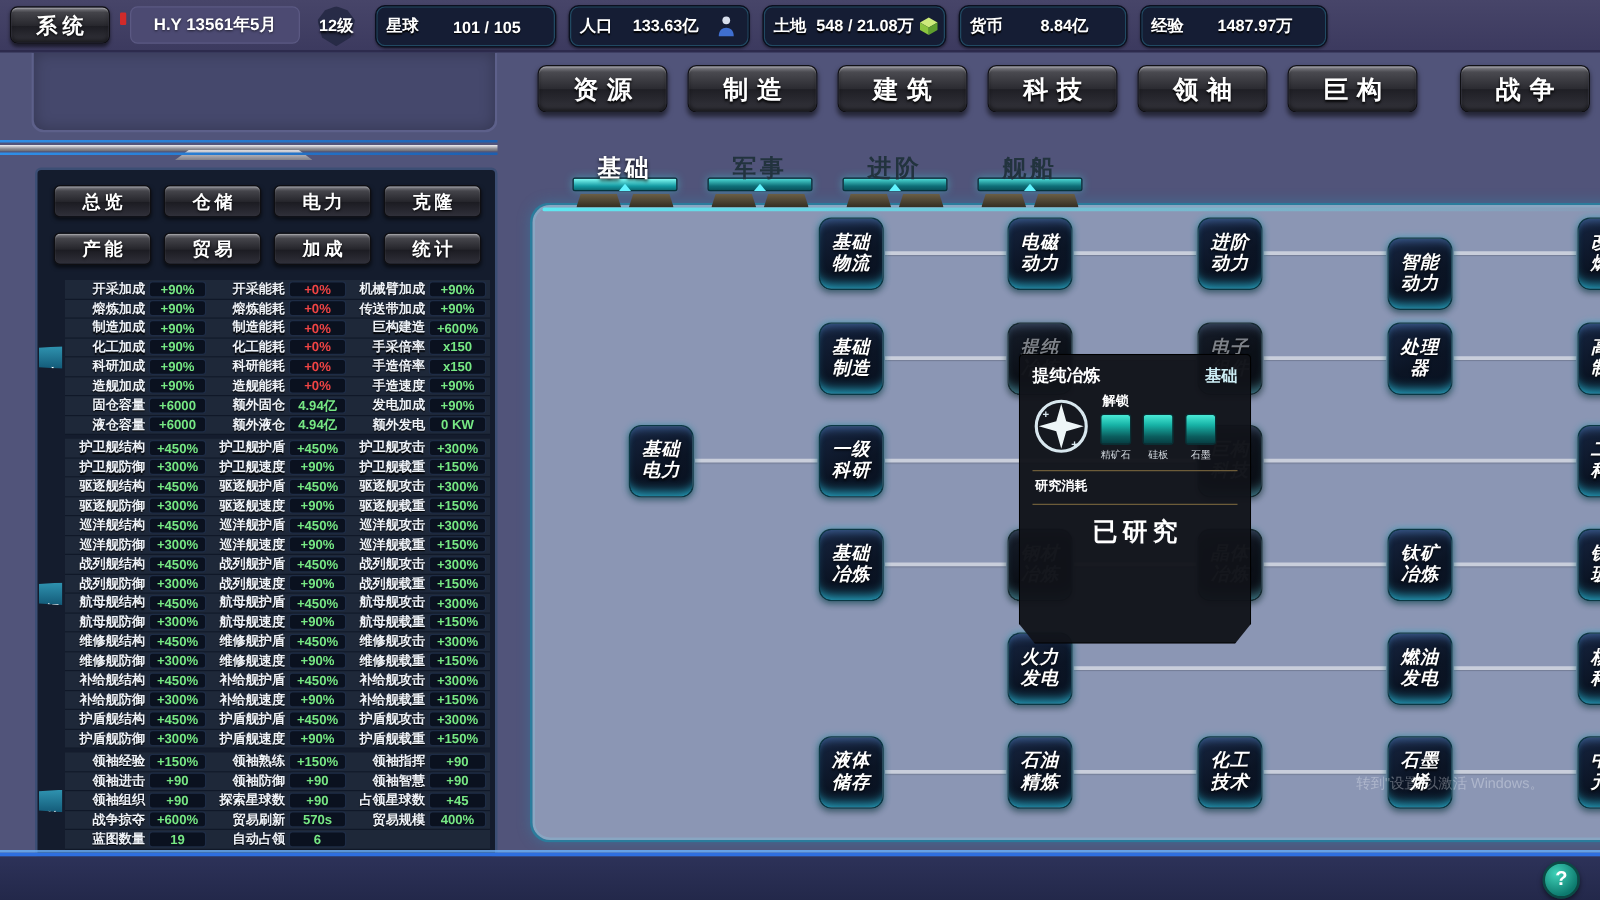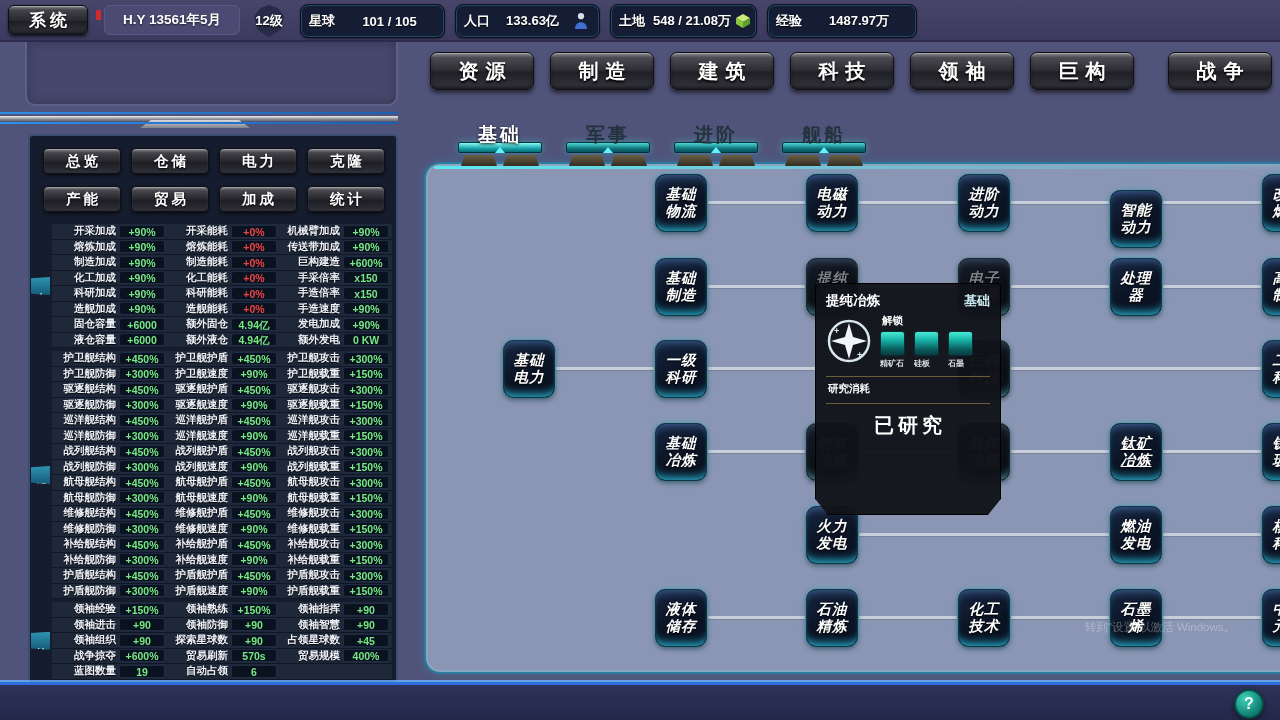--- a/index.html
+++ b/index.html
@@ -115,21 +115,21 @@
     clip-path:polygon(0 0,100% 0,100% 93%,93% 100%,7% 100%,0 93%);
     box-shadow:0 12px 26px rgba(0,0,0,.55);padding:8px 10px 4px 10px;}
   .tt-head{display:flex;justify-content:space-between;align-items:center;}
   .tt-title{font-size:13.5px;font-weight:bold;}
   .tt-cat{font-size:13px;font-weight:bold;color:#cdeef5;}
   .tt-body{display:flex;margin-top:4px;}
   .tt-icon{width:46px;height:46px;margin:4px 8px 0 0;flex:none;}
   .tt-unlock{flex:1;}
   .tt-unlock-label{font-size:10.5px;font-weight:bold;margin:0 0 3px 2px;}
   .tt-items{display:flex;gap:9px;}
-  .tt-item{display:flex;flex-direction:column;font-weight:bold;}
+  .tt-item{display:flex;flex-direction:column;align-items:center;}
   .sq{width:25px;height:25px;border-radius:3px;border:1px solid #0a2e33;
     background:linear-gradient(180deg,#49ead6 0%,#17b2a6 35%,#0b5d5e 75%,#073c41 100%);}
   .tt-item span{font-size:8px;color:#d7dee4;margin-top:2px;white-space:nowrap;}
   .tt-div{border-top:1px solid #6d5c39;margin:7px 0 5px 0;}
   .tt-cost-label{font-size:10.5px;font-weight:bold;margin-left:2px;}
   .tt-cost-row{display:flex;margin-top:4px;align-items:flex-start;}
   .tt-cost-item{display:flex;flex-direction:column;align-items:center;width:28px;}
   .tt-cost-item span{font-size:9.5px;font-weight:bold;margin-top:1px;}
   .tt-bar{flex:1;height:29px;background:#73777c;margin-left:5px;border-radius:1px;}
   .tt-status{text-align:center;font-size:20px;font-weight:bold;letter-spacing:4px;text-indent:4px;margin-top:8px;}
@@ -177,20 +177,24 @@
         <div class="pill" style="width: 147px;">
           <span class="pl">土地</span>
           <span class="pv">548 / 21.08万</span>
           <span class="picon">
             <svg viewBox="0 0 16 16" width="16" height="16">
               <polygon points="8,1 15,5 8,9 1,5" fill="#cdeb7a"></polygon>
               <polygon points="1,5 8,9 8,15 1,11" fill="#8cc63f"></polygon>
               <polygon points="15,5 8,9 8,15 15,11" fill="#5e9e2e"></polygon>
             </svg>
           </span>
+        </div>
+        <div class="pill" style="width: 135px;">
+          <span class="pl">货币</span>
+          <span class="pv">8.84亿</span>
         </div>
         <div class="pill" style="width: 150px;">
           <span class="pl">经验</span>
           <span class="pv">1487.97万</span>
         </div>
       </div>
   </div>
 
   <div id="menubar">
       <button class="mbtn">资源</button>
@@ -299,21 +303,21 @@
       <div class="tnode dim" style="left: 532px; top: 176px;">巨构
 科技</div>
       <div class="tnode" style="left: 836px; top: 176px;">二级
 科研</div>
       <div class="tnode" style="left: 229px; top: 259px;">基础
 冶炼</div>
       <div class="tnode dim" style="left: 380px; top: 259px;">钢材
 冶炼</div>
       <div class="tnode dim" style="left: 532px; top: 259px;">晶体
 冶炼</div>
-      <div class="tnode" style="left: 684px; top: 259px; text-decoration: underline;">钛矿
+      <div class="tnode" style="left: 684px; top: 259px;">钛矿
 冶炼</div>
       <div class="tnode" style="left: 836px; top: 259px;">钛化
 玻璃</div>
       <div class="tnode" style="left: 380px; top: 342px;">火力
 发电</div>
       <div class="tnode" style="left: 684px; top: 342px;">燃油
 发电</div>
       <div class="tnode" style="left: 836px; top: 342px;">核能
 科技</div>
       <div class="tnode" style="left: 229px; top: 425px;">液体

